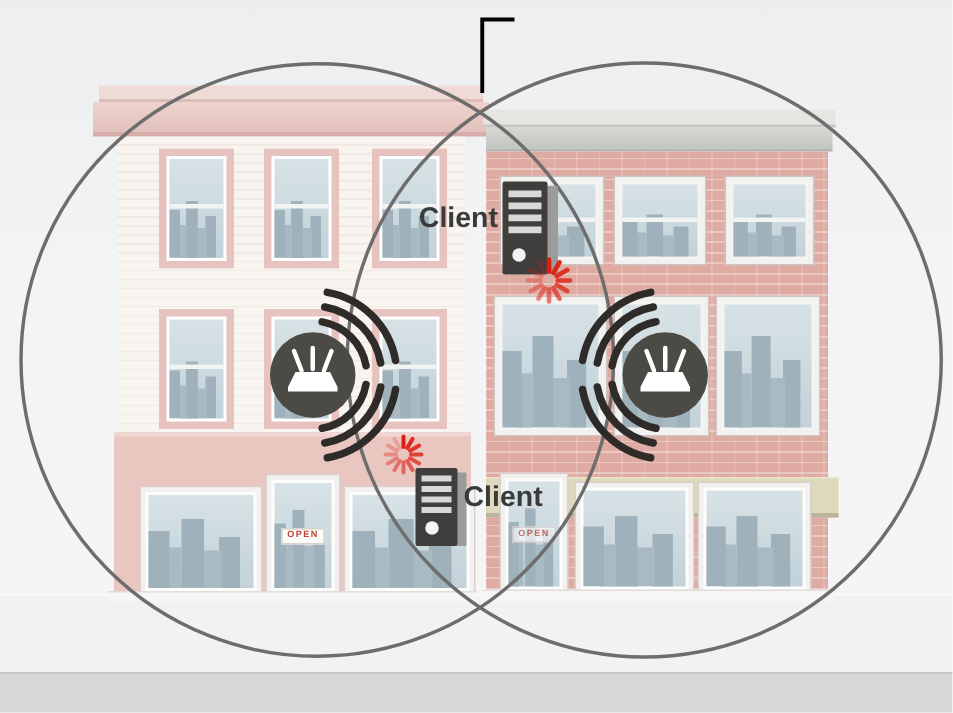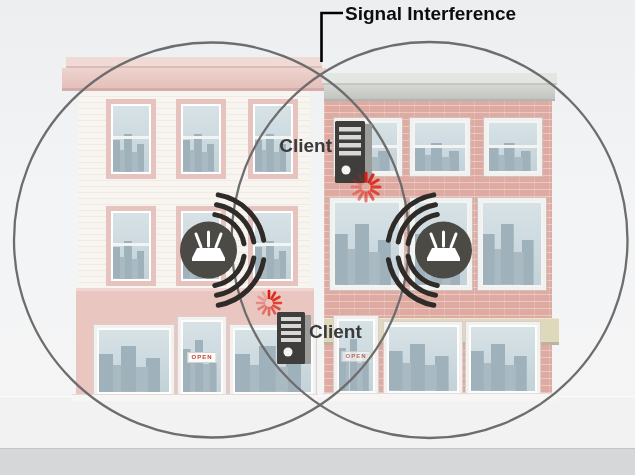--- a/index.html
+++ b/index.html
@@ -248,17 +248,16 @@
         <line x1="266.48" y1="307.36476803507355" x2="263" y2="313.39230484541326" stroke="#dc1f10" stroke-width="2.64" stroke-linecap="round" opacity="0.50"></line>
         <line x1="264.63523196492645" y1="305.52" x2="258.60769515458674" y2="309" stroke="#dc1f10" stroke-width="2.64" stroke-linecap="round" opacity="0.42"></line>
         <line x1="263.96" y1="303" x2="257" y2="303" stroke="#dc1f10" stroke-width="2.64" stroke-linecap="round" opacity="0.35"></line>
         <line x1="264.63523196492645" y1="300.48" x2="258.60769515458674" y2="297" stroke="#dc1f10" stroke-width="2.64" stroke-linecap="round" opacity="0.28"></line>
         <line x1="266.48" y1="298.63523196492645" x2="263" y2="292.60769515458674" stroke="#dc1f10" stroke-width="2.64" stroke-linecap="round" opacity="0.21"></line>
       </g>
 
     <path class="pointer-line" d="M 343 13 L 321.5 13 L 321.5 62"></path>
   </svg>
 
-  <div id="title-label" class="abs">Signal Interference</div>
   <div id="client-top-label" class="abs lbl">Client</div>
   <div id="client-bottom-label" class="abs lbl">Client</div>
 
 </div>
 
 </body></html>

